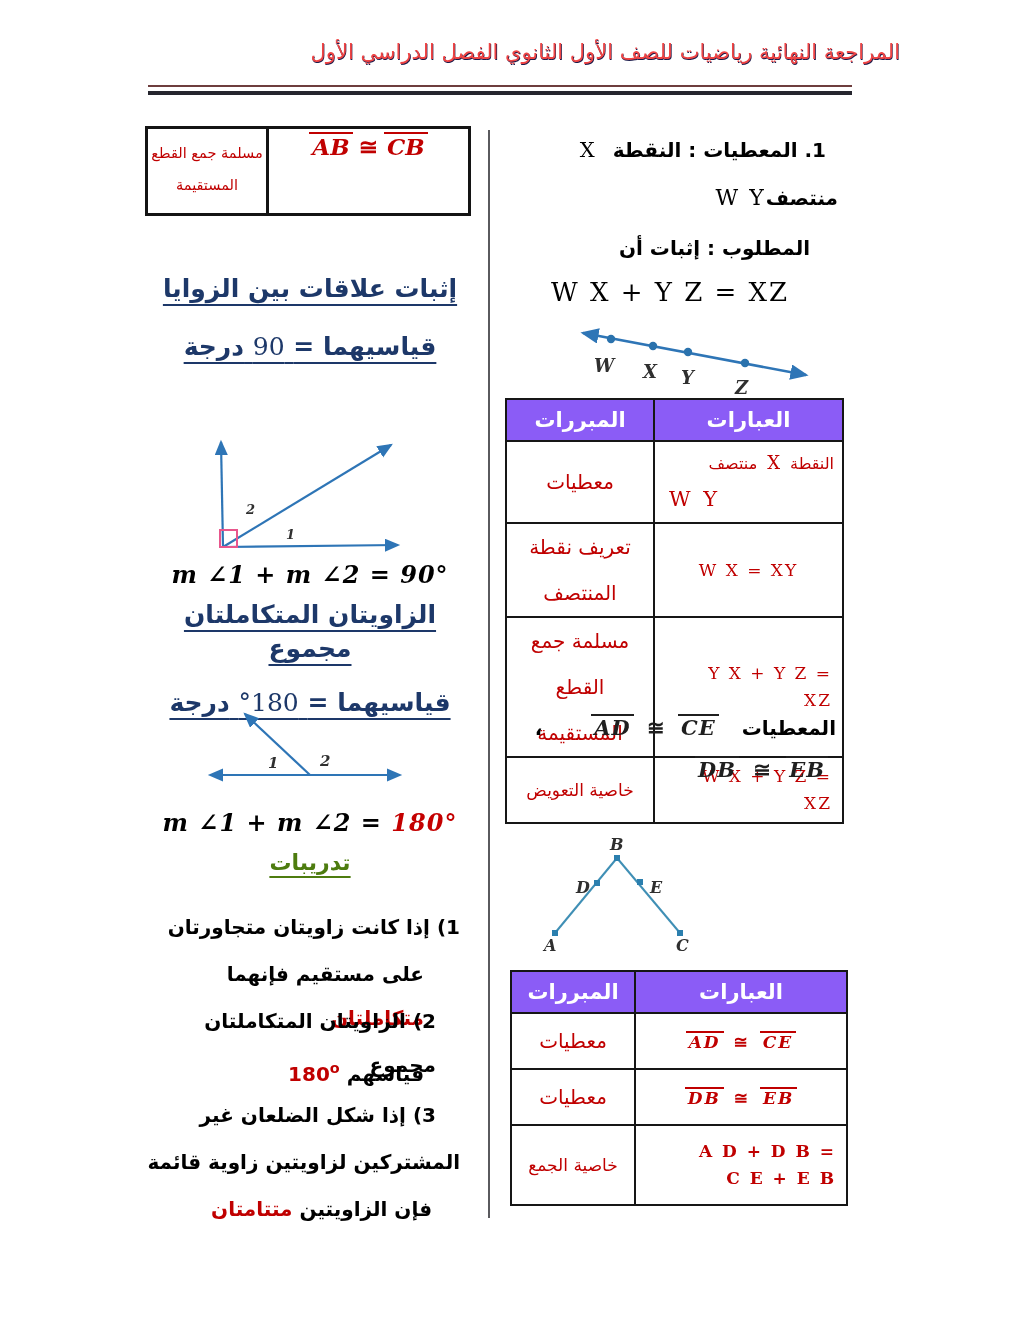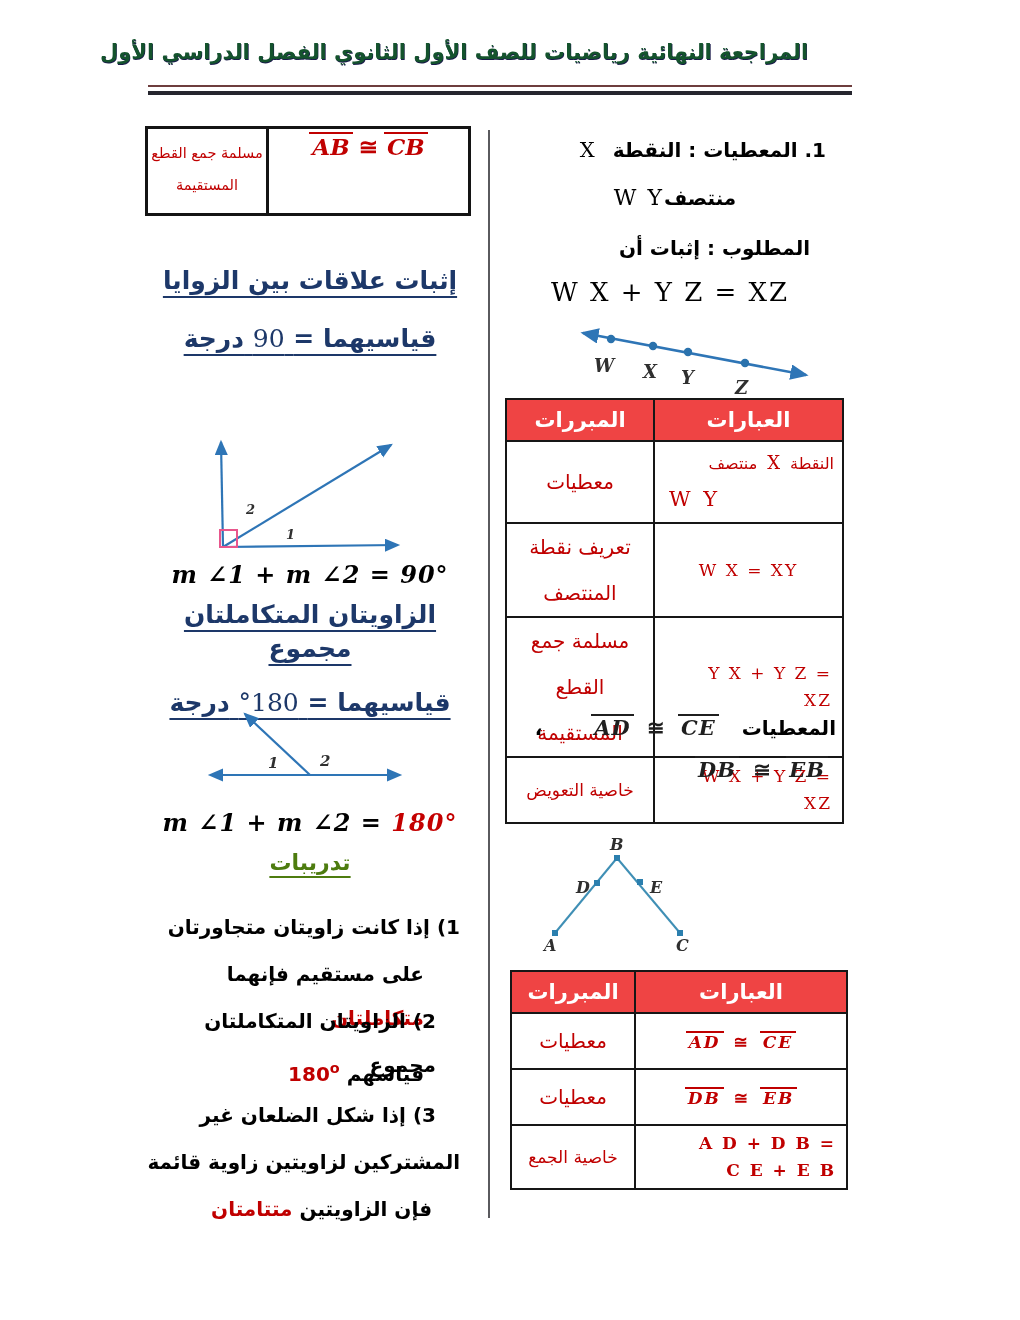--- a/index.html
+++ b/index.html
@@ -2,39 +2,39 @@
 <html><head>
 <meta charset="utf-8">
 <style>
   * { margin:0; padding:0; box-sizing:border-box; }
   html,body { background:#ffffff; }
   body { width:1020px; height:1320px; position:relative; font-family:"DejaVu Sans",sans-serif; }
   .page { position:absolute; inset:0; width:1020px; height:1320px; background:#fff; overflow:hidden; }
   .abs { position:absolute; }
 
   
-  .title { left:100px; top:40px; width:800px; text-align:left; font-size:21px; font-weight:bold;
-           color:#14532d; text-shadow:0.6px 0.6px 0 #1a1a4a; direction:rtl; }
+  .title { left:100px; top:40px; width:800px; text-align:right; font-size:21px; font-weight:normal;
+           color:#ef4444; text-shadow:0.6px 0.6px 0 #1a1a4a; direction:rtl; }
   .rule1 { left:148px; top:85px; width:704px; border-top:2px solid #6e3d3d; }
   .rule2 { left:148px; top:91px; width:704px; border-top:4px solid #26262e; }
   .vdiv  { left:488px; top:130px; width:2px; height:1088px; background:#5a5a5e; }
 
   
   .pbox { left:145px; top:126px; width:326px; height:90px; border:3px solid #141414; display:flex; background:#fff; }
   .pbox-reason { width:121px; border-right:3px solid #141414; color:#c00000; font-size:14.5px;
                  text-align:center; direction:rtl; padding:8px 3px 0; line-height:32px; }
   .pbox-formula { flex:1; text-align:center; padding-top:3px; color:#c00000;
                   font-family:"DejaVu Serif",serif; font-style:italic; font-weight:bold; font-size:23px; }
   .ol { display:inline-block; border-top:2px solid currentColor; padding:1px 3px 0; line-height:1.05; }
   .relsym { margin:0 6px; font-style:normal; }
 
   
   .bh { color:#1d3869; font-weight:bold; font-size:25px; text-align:center; direction:rtl;
         text-decoration:underline; text-underline-offset:7px; text-decoration-thickness:2px; line-height:34px; }
-  .h1box { left:140px; top:264px; width:340px; }
+  .h1box { left:140px; top:272px; width:340px; }
   .h1box .bh { margin-bottom:24px; }
   .h2box { left:140px; top:598px; width:340px; }
   .h2box .bh + .bh { margin-top:20px; }
   .ser { font-family:"DejaVu Serif",serif; font-weight:normal; }
 
   .eq { font-family:"DejaVu Serif",serif; font-style:italic; font-weight:bold; font-size:24px; color:#000;
         text-align:center; letter-spacing:1px; }
   .eq1 { left:140px; top:560px; width:340px; }
   .eq2 { left:140px; top:808px; width:340px; }
   .redv { color:#c40000; }
@@ -44,47 +44,47 @@
   .exlist { left:138px; top:905px; width:322px; direction:rtl; }
   .exl { height:47px; line-height:44px; font-size:20px; font-weight:bold; color:#000; text-align:right; }
   .pr24 { padding-right:24px; } .pr28 { padding-right:28px; } .pr36 { padding-right:36px; }
   .redw { color:#c00000; }
   .exl sup { font-size:0.72em; }
 
   
   .p1 { left:502px; top:130px; width:336px; direction:rtl; color:#000; }
   .p1 .l { font-size:20px; font-weight:700; line-height:40px; }
   .p1 .l1 { text-align:right; padding-right:12px; height:48px; }
-  .p1 .l2 { text-align:center; height:50px; }
+  .p1 .l2 { text-align:right; height:50px; }
   .p1 .l3 { text-align:right; padding-right:28px; height:44px; }
   .p1 .l4 { direction:ltr; text-align:center; font-family:"DejaVu Serif",serif; font-size:26px; font-weight:normal;
             letter-spacing:2px; height:40px; line-height:40px; }
   .xpt { font-family:"DejaVu Serif",serif; font-size:21px; margin:0 18px; font-weight:normal; }
   .wyseg { font-family:"DejaVu Serif",serif; font-size:22px; letter-spacing:2px; margin-left:10px; font-weight:normal; }
 
   
   table { border-collapse:collapse; direction:rtl; background:#fff; }
   .t1 { left:505px; top:398px; }
   .t2 { left:510px; top:970px; }
   td { border:2.5px solid #161616; vertical-align:middle; }
-  .thead td { background:#ef4444; color:#ffffff; font-size:21px; font-weight:bold; text-align:center; height:42px; }
+  .thead td { background:#8b5cf6; color:#ffffff; font-size:21px; font-weight:bold; text-align:center; height:42px; }
   .t1 .stc { width:189px; } .t1 .rsc { width:148px; }
   .t2 .stc { width:212px; } .t2 .rsc { width:124px; }
   .reason { color:#c00000; text-align:center; direction:rtl; }
   .rs20 { font-size:20px; } .rs16 { font-size:20px; line-height:2.3; padding:0 12px;margin-top:12px; } .rs17 { font-size:17px; }
   .stmt-math { direction:ltr; font-family:"DejaVu Serif",serif; color:#c00000; font-size:17px; letter-spacing:2px; }
   .ta-c { text-align:center; } .ta-r { text-align:right; padding-right:10px; line-height:1.6; }
   .stmt-mix { direction:rtl; color:#c00000; font-size:16px; padding:4px 8px 2px; line-height:1.9; }
   .stmt-mix .xs { font-family:"DejaVu Serif",serif; font-size:18px; margin:0 10px; }
   .stmt-mix .wy { display:block; direction:ltr; text-align:left; font-family:"DejaVu Serif",serif;
                   font-size:21px; letter-spacing:3px; padding-left:6px; }
   .cong { font-style:italic; font-weight:bold; }
   .cong .relsym { margin:0 10px; }
   .tr-h42 { height:42px; } .tr-h66 { height:66px; } .tr-h44 { height:44px; } .tr-h88 { height:88px; }
-  .tr-h40 { height:40px; } .tr-h56 { height:56px; } .tr-h80 { height:64px; }
+  .tr-h40 { height:40px; } .tr-h56 { height:56px; } .tr-h80 { height:80px; }
 
   
   .p2 { left:512px; top:708px; width:334px; direction:rtl; }
   .p2 .l { height:42px; line-height:40px; font-size:20px; font-weight:700; color:#000; text-align:right; }
   .p2 .fol { font-family:"DejaVu Serif",serif; font-style:italic; font-weight:bold; font-size:21px;
              color:#1f1f1f; letter-spacing:1px; }
   .p2 .l1 { padding-right:10px; }
   .p2 .l2 { padding-right:18px; }
   .p2 .l3 { padding-right:14px; }
   .p2 .gap { margin:0 16px; }

